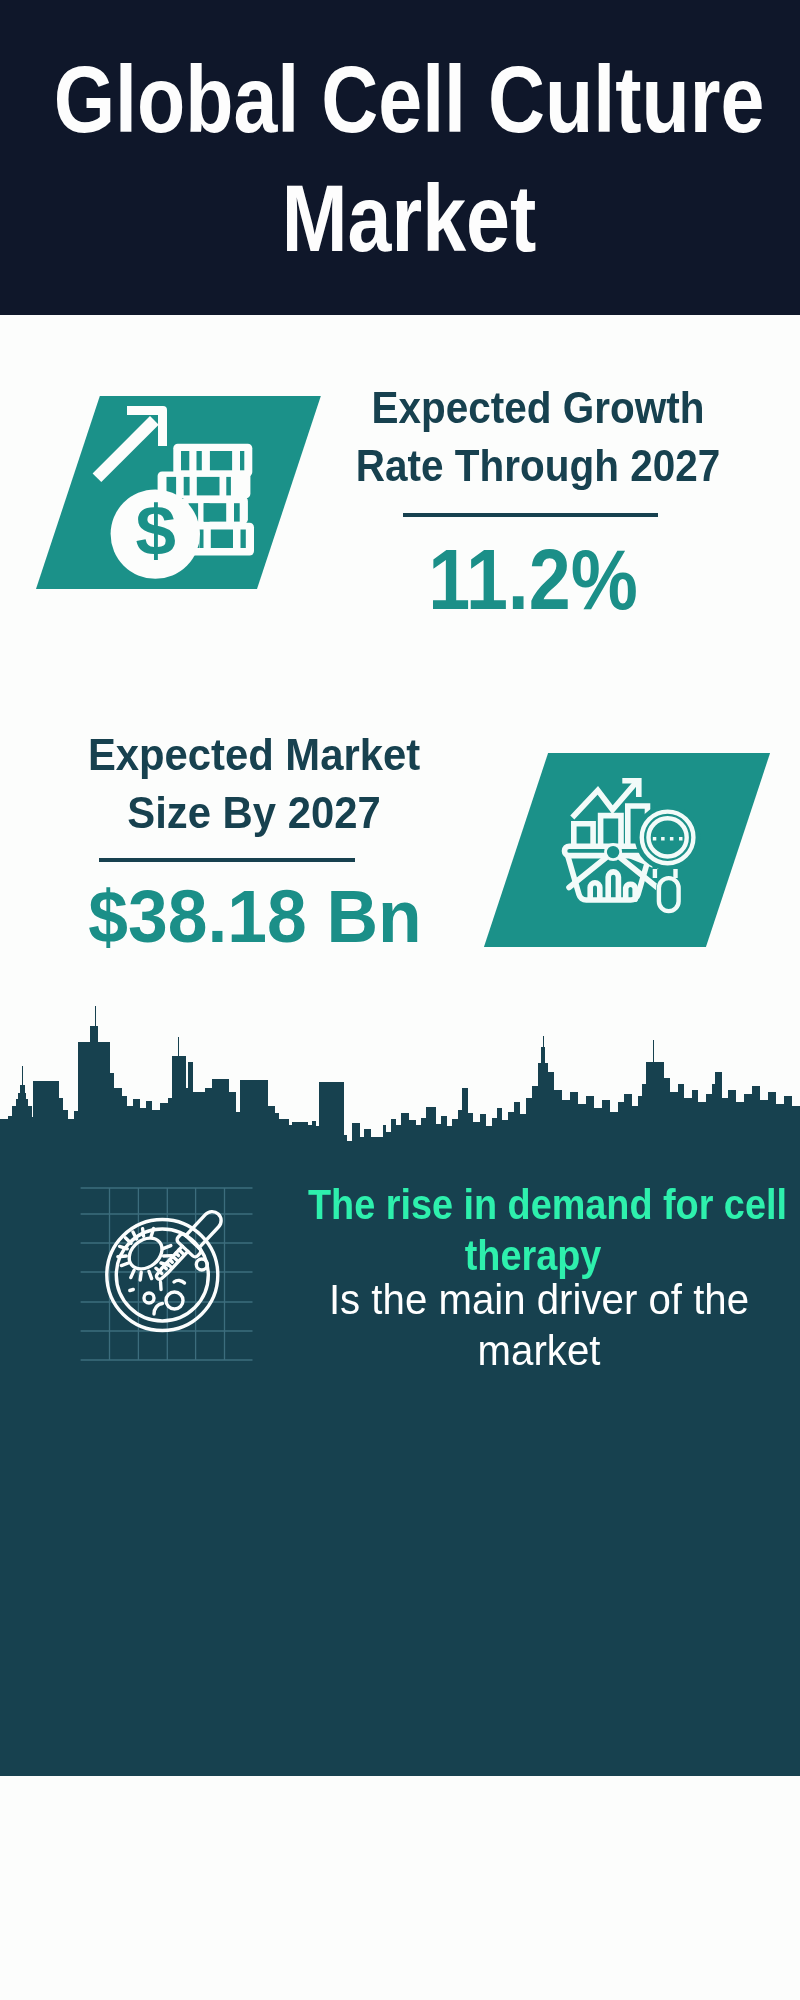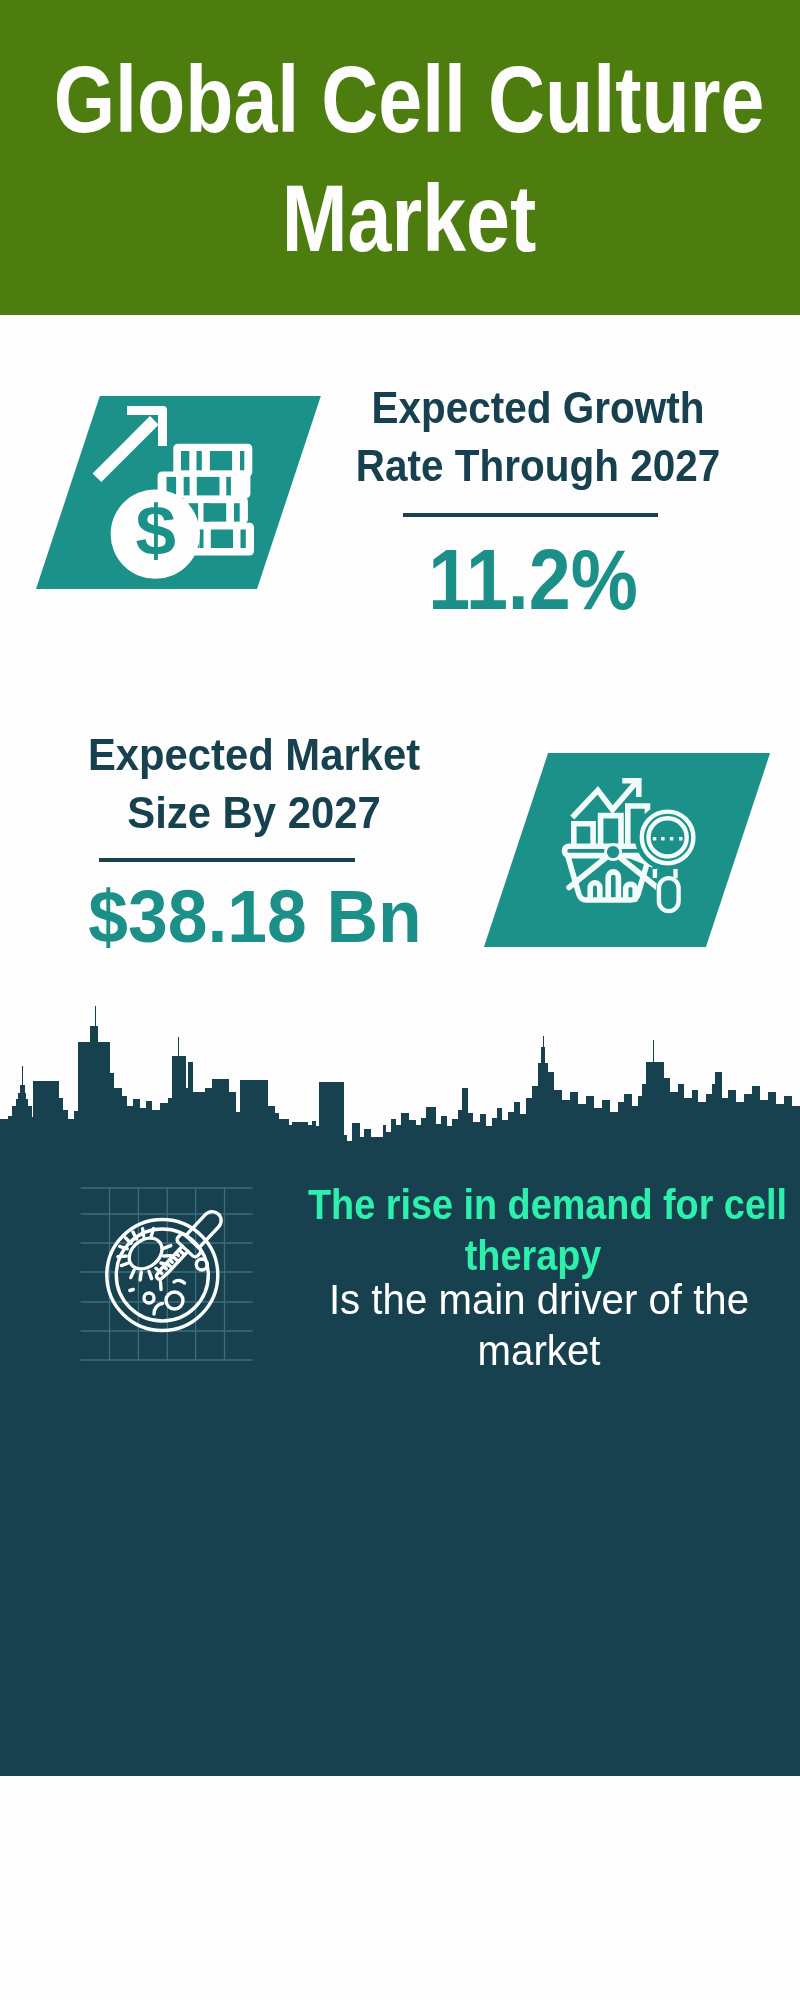--- a/index.html
+++ b/index.html
@@ -1,20 +1,20 @@
 <!DOCTYPE html>
 <html><head>
 <meta charset="utf-8">
 <style>
   html,body{margin:0;padding:0;}
   body{width:800px;height:2000px;background:#fff;font-family:"Liberation Sans",sans-serif;overflow:hidden;}
   .page{position:relative;width:800px;height:2000px;background:#fcfdfc;overflow:hidden;}
 
   
-  .hdr{position:absolute;left:0;top:0;width:800px;height:315px;background:#4d7c0f;}
+  .hdr{position:absolute;left:0;top:0;width:800px;height:315px;background:#0f172a;}
   .hdr-title{position:absolute;left:-191px;width:1200px;top:40px;text-align:center;color:#fdfdfd;
        font-size:94px;font-weight:bold;line-height:119px;letter-spacing:0px;
        transform:scaleX(0.84);transform-origin:center top;white-space:nowrap;}
 
   
   .para{position:absolute;background:#1b9189;}
   .stat-head{position:absolute;color:#17414f;font-size:44px;font-weight:bold;line-height:58px;text-align:center;
        transform:scaleX(0.92);transform-origin:center top;white-space:nowrap;}
   .rule{position:absolute;height:4px;background:#17414f;}
   .bigval{position:absolute;color:#1b8f88;font-weight:bold;text-align:center;white-space:nowrap;transform-origin:center top;}

